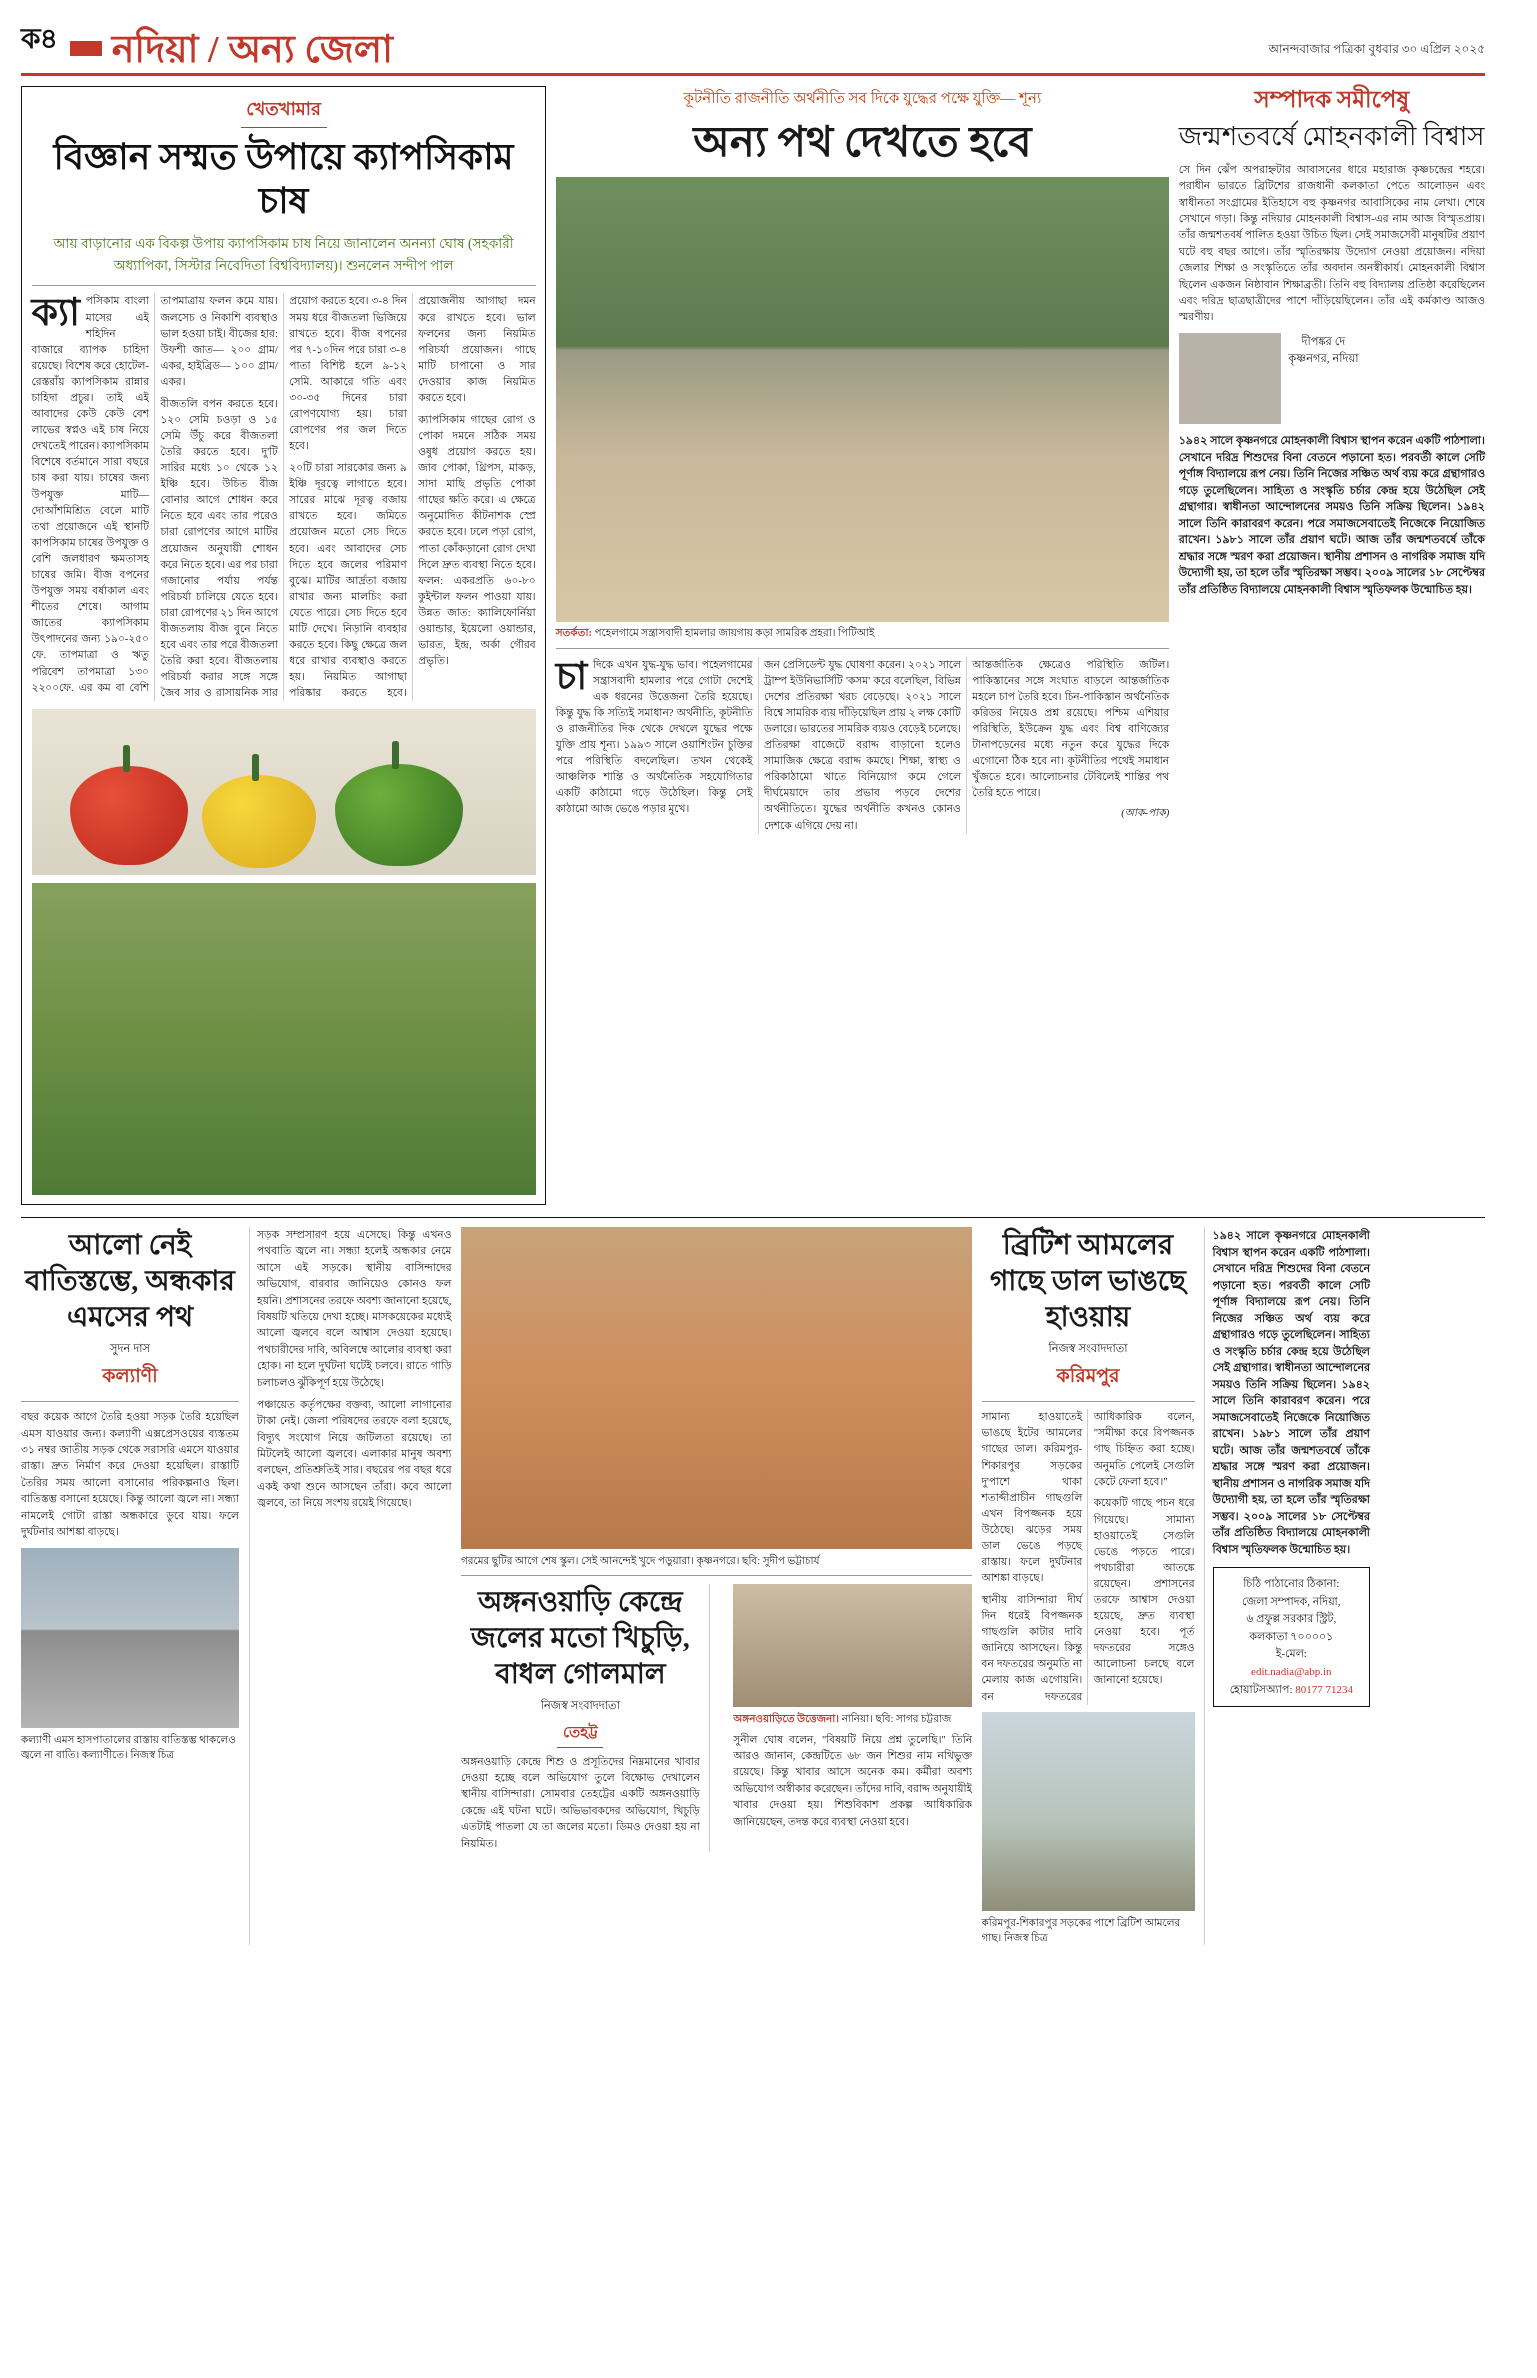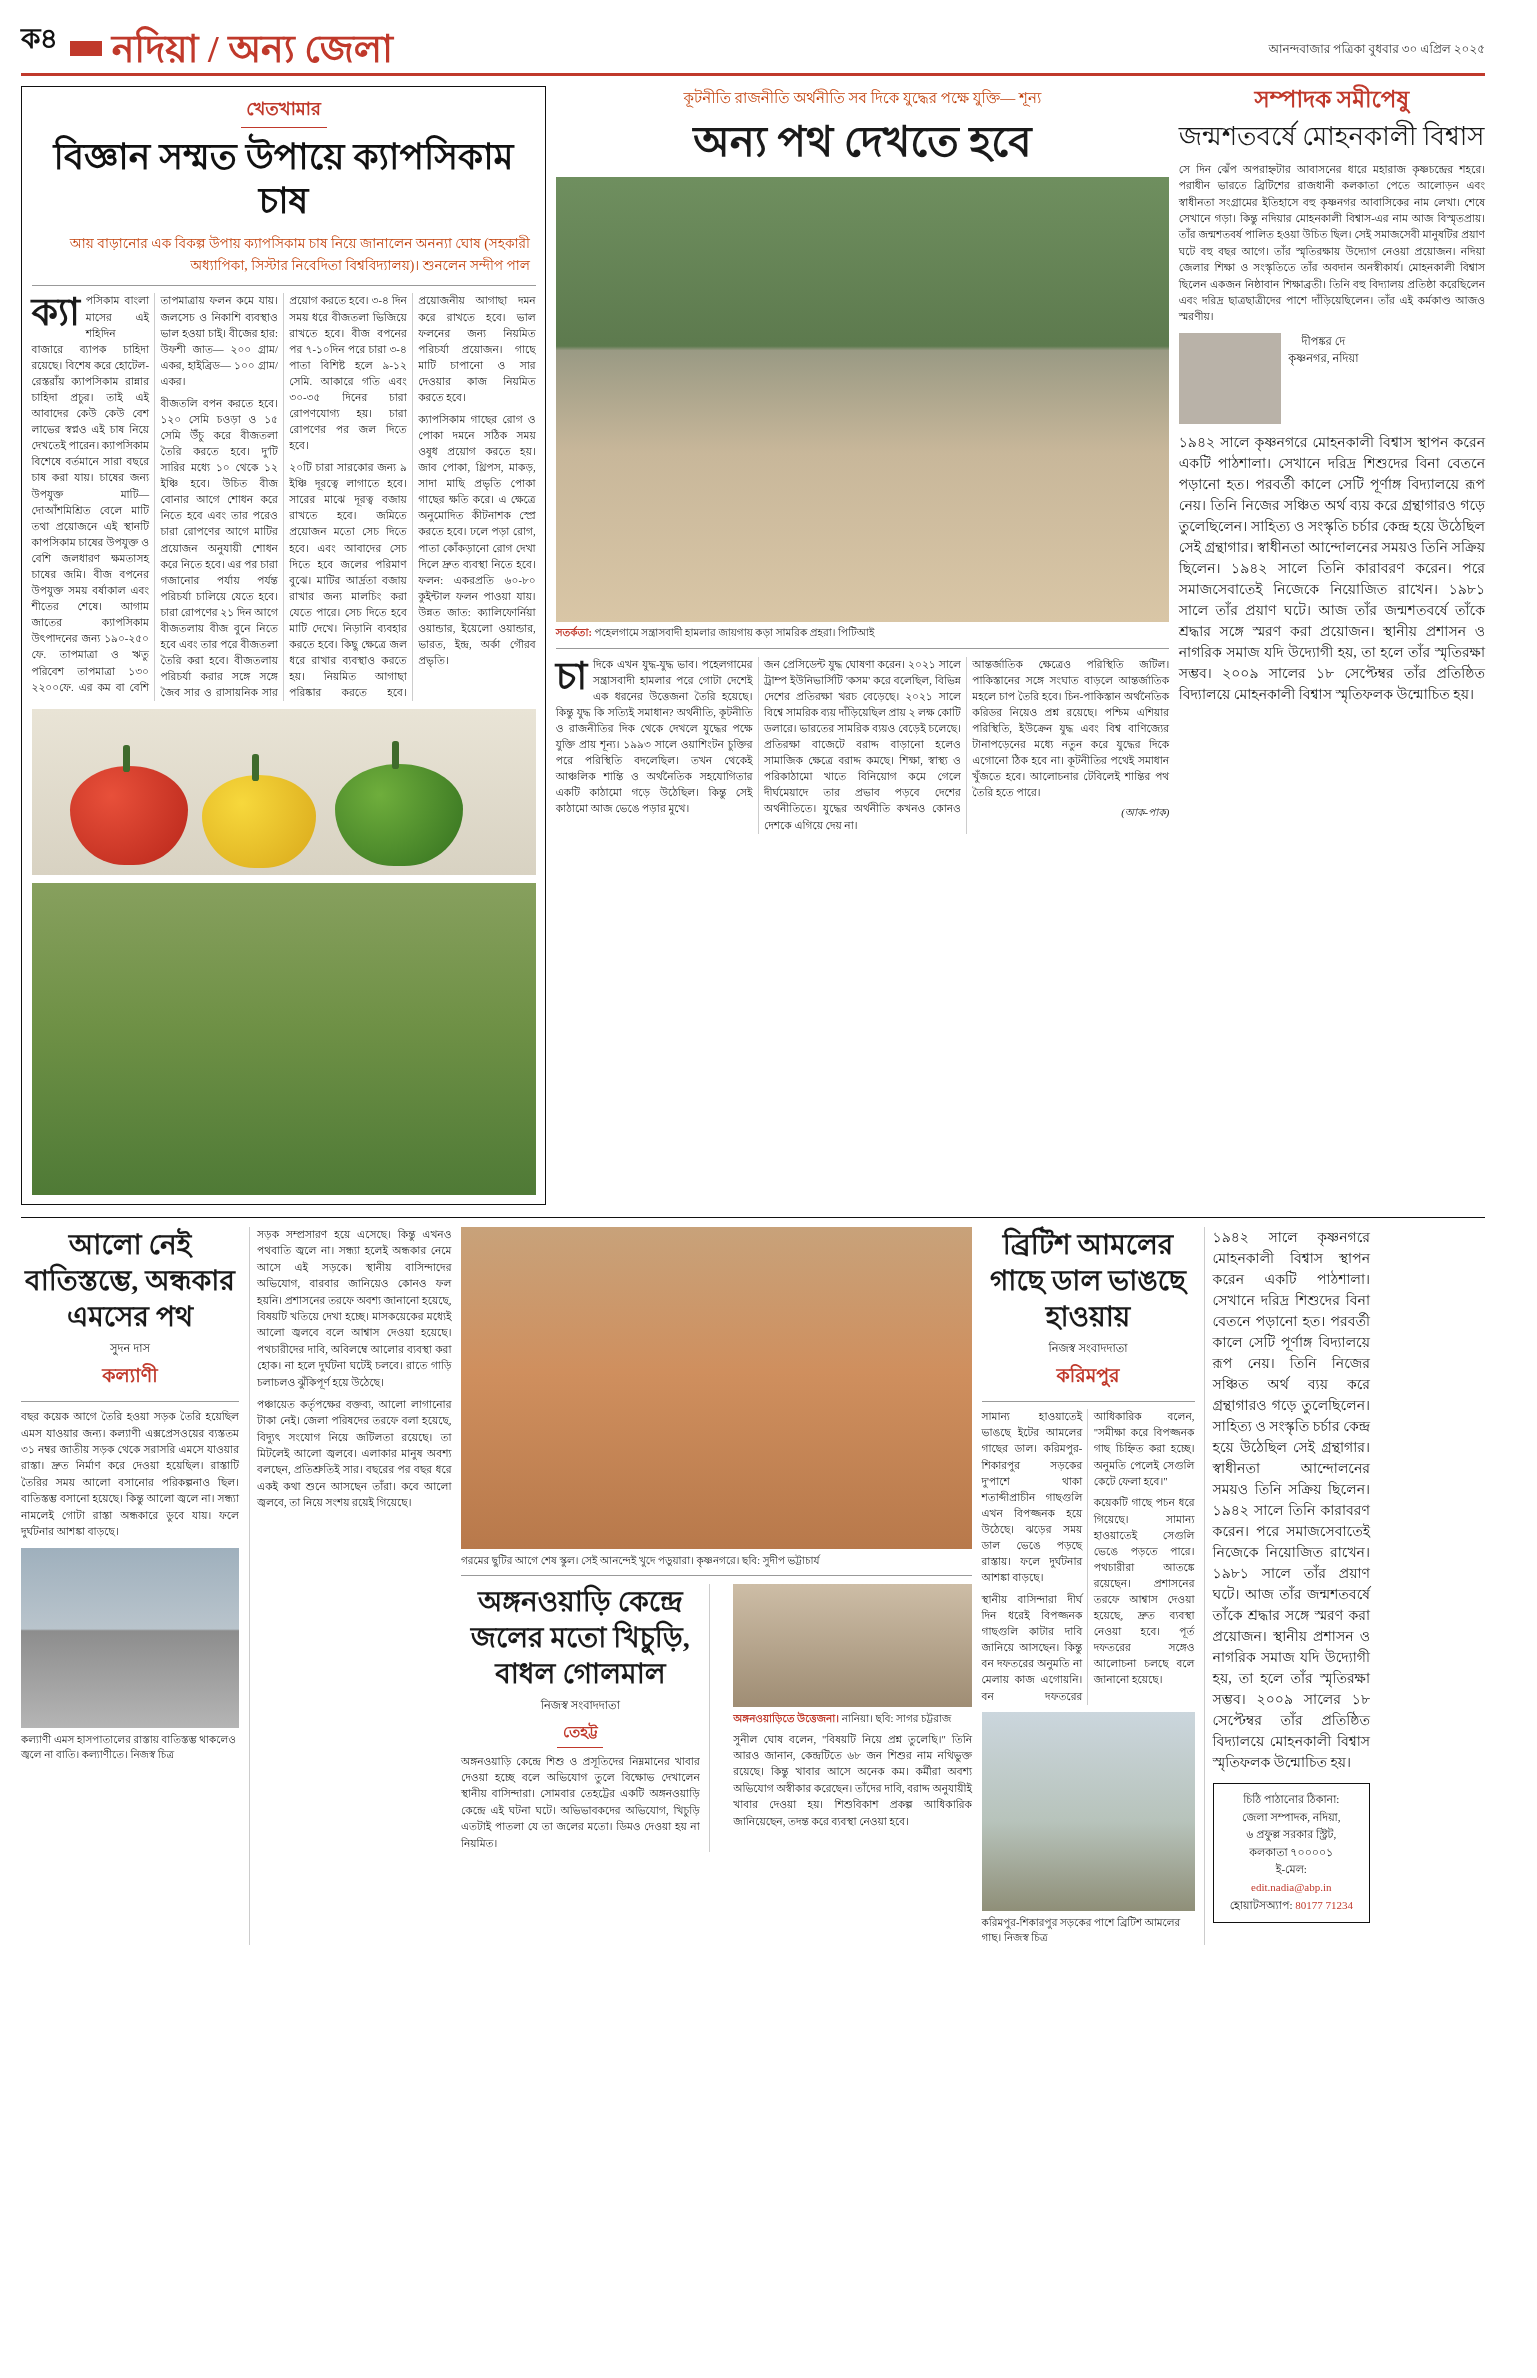--- a/index.html
+++ b/index.html
@@ -27,21 +27,21 @@
   .col-left  { width:535px; }
   .col-mid   { width:625px; }
   .col-right { width:312px; }
 
   .rule-box { border:0.9px solid #111; padding:7.6px 9.5px 9.5px 9.5px; }
 
   
   .kicker-wrap { text-align:center; margin-bottom:1.9px; }
   .kicker { display:inline-block; color:#c0392b; font-size:18px; font-weight:bold; border-bottom:1.9px solid #c0392b; padding:0 5.7px 1.9px 5.7px; }
   .lead-head { text-align:center; font-size:36px; line-height:1.22; font-weight:bold; color:#111; margin:7.6px 9.5px 9.5px 9.5px; }
-  .standfirst { text-align:right; font-size:13.7px; line-height:1.6; color:#c2410c; margin:0 5.7px 7.6px 5.7px; }
+  .standfirst { text-align:center; font-size:13.7px; line-height:1.6; color:#4d7c0f; margin:0 5.7px 7.6px 5.7px; }
 
   .hr-thin { border:0; border-top:0.9px solid #999; margin:7.6px 0; }
 
   
   .cols4 { column-count:4; column-gap:11.4px; column-rule:0.9px solid #ccc; font-size:10.6px; line-height:1.52; text-align:justify; }
   .cols3 { column-count:3; column-gap:11.4px; column-rule:0.9px solid #ccc; font-size:10.6px; line-height:1.52; text-align:justify; }
   .cols2 { column-count:2; column-gap:11.4px; column-rule:0.9px solid #ccc; font-size:10.6px; line-height:1.52; text-align:justify; }
   .cols1 { font-size:10.6px; line-height:1.55; text-align:justify; }
   .dcap { float:left; font-size:38px; line-height:0.9; font-weight:bold; padding:1.9px 5.7px 0 0; }
 
@@ -51,21 +51,21 @@
 
   
   .overline { text-align:center; font-size:15px; color:#c2410c; margin-bottom:5.7px; letter-spacing:0px; }
   .mid-head { text-align:center; font-size:42px; font-weight:bold; line-height:1.2; margin:1.9px 0 9.5px 0; }
   .author-red { text-align:center; color:#c0392b; font-size:18px; font-weight:bold; margin-bottom:5.7px; }
 
   
   .edi-title { text-align:center; color:#c0392b; font-size:23px; font-weight:bold; line-height:1.25; margin-bottom:5.7px; }
   .edi-head { font-size:26px; font-weight:normal; line-height:1.3; margin:3.8px 0 7.6px 0; }
   .edi-body { font-size:10.6px; line-height:1.55; text-align:justify; }
-  .edi-note { font-size:14px; line-height:1.5; text-align:justify; }
+  .edi-note { font-size:11px; line-height:1.5; text-align:justify;font-weight:bold; }
   .authorbox { display:flex; gap:7.6px; align-items:flex-start; margin:7.6px 0; }
   .authorphoto { width:102px; height:91px; background:#b9b2a8; flex:0 0 102px; }
   .authorname { font-size:11.4px; line-height:1.45; text-align:center; }
 
   .contact-box { border:0.9px solid #111; padding:7.6px; margin-top:9.5px; font-size:11px; line-height:1.6; text-align:center; }
   .contact-box .hl { color:#c0392b; }
 
   
   .bottom-rule { border-top:1.9px solid #111; margin:11.4px 0 9.5px 0; }
   .bot-head { font-size:28px; font-weight:bold; line-height:1.28; text-align:center; margin-bottom:5.7px; }

